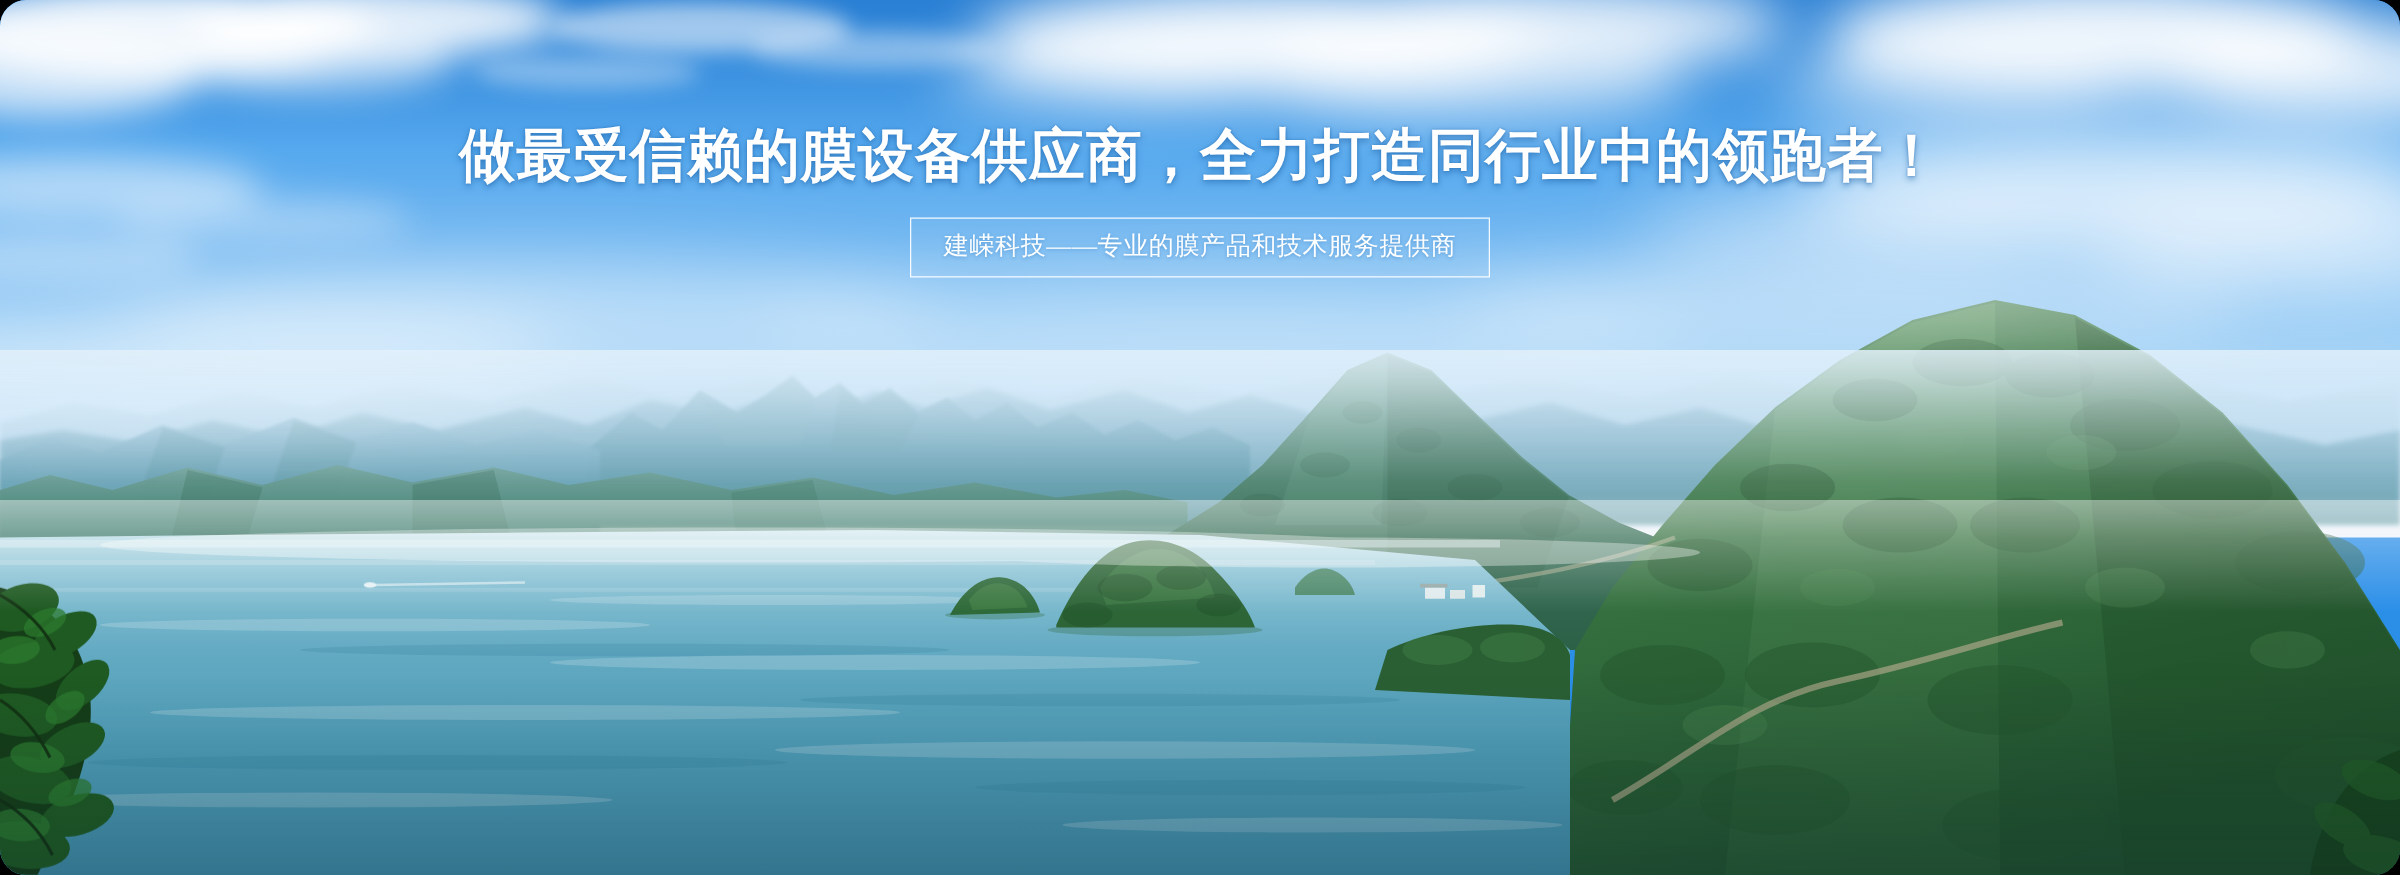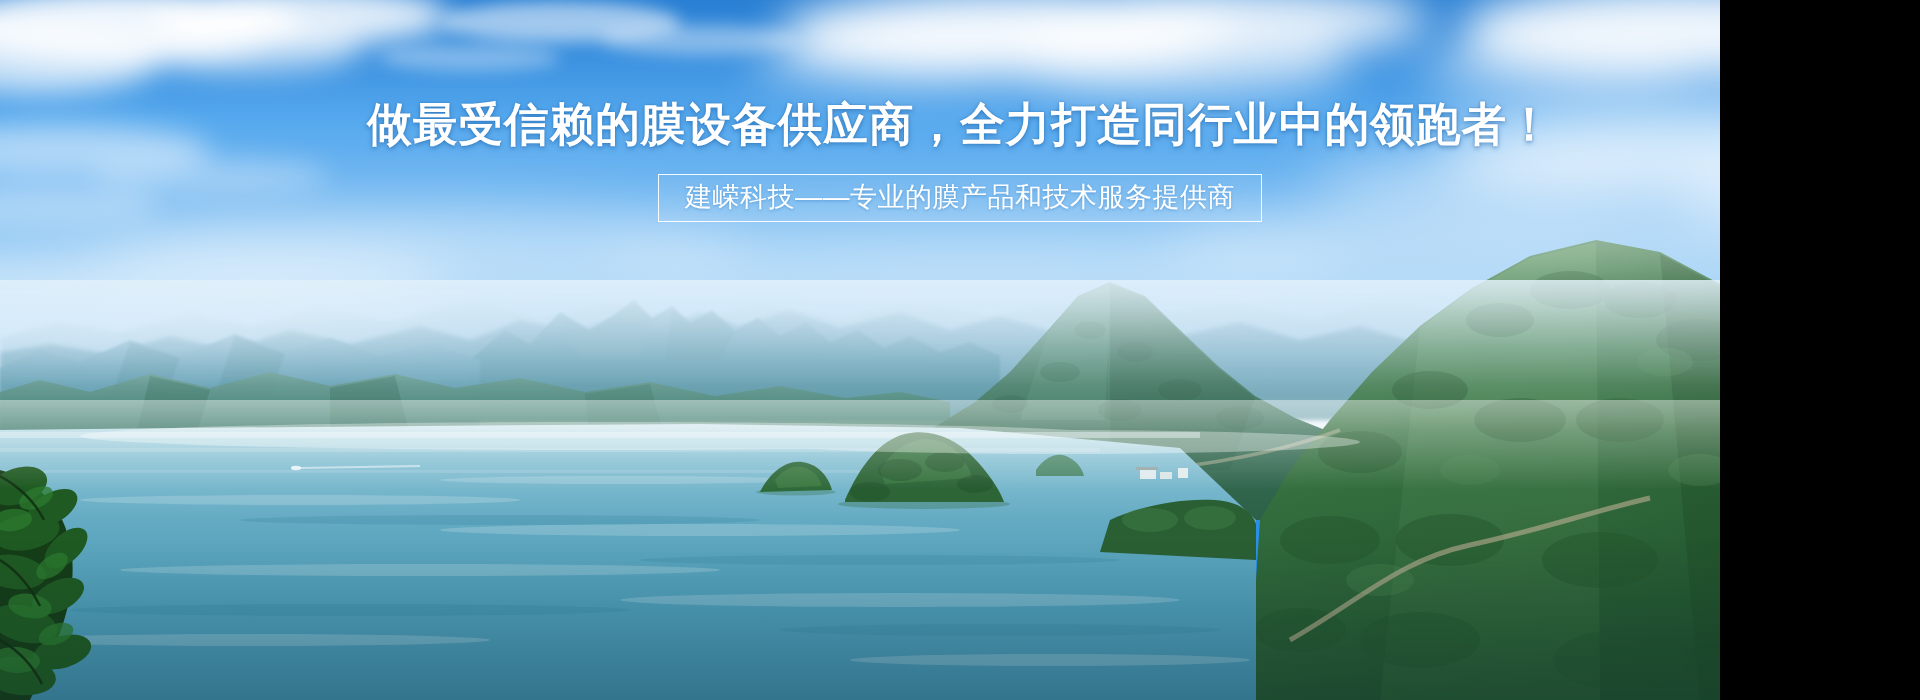--- a/index.html
+++ b/index.html
@@ -1,21 +1,22 @@
 <!DOCTYPE html>
 <html><head>
 <meta charset="utf-8">
 <style>
   * { margin:0; padding:0; box-sizing:border-box; }
   html,body { width:1920px; height:700px; overflow:hidden; background:#000; }
   body { font-family:"Liberation Sans","DejaVu Sans",sans-serif; }
 
   #banner {
-    position:relative; width:1720px; height:700px; overflow:hidden;
+    position:relative; width:1920px; height:700px; overflow:hidden;
     background:#2b8fe8;
+    border-radius:21px;
   }
 
   
   .sky {
     position:absolute; left:0; top:0; width:1920px; height:430px;
     background:linear-gradient(to bottom,
       #3f9bea 0%, #4ba2ec 14%, #56a9ee 28%,
       #6fb6f1 44%, #8cc6f4 58%, #aad6f7 70%,
       #c6e3f9 80%, #dbecfa 88%, #e9f2fa 95%, #eff5fb 100%);
   }
@@ -42,24 +43,25 @@
     margin-top:26px;
     font-size:21px; line-height:30px; color:#ffffff; font-weight:400;
     letter-spacing:.4px; white-space:nowrap;
     text-shadow:0 1px 4px rgba(40,110,180,.5);
     pointer-events:auto;
   }
   .tagbox {
     margin-top:22px;
     border:1px solid rgba(255,255,255,.92);
     padding:9px 26px 11px 26px;
-    font-size:27px; line-height:26px; color:#ffffff; letter-spacing:.5px;
+    font-size:20px; line-height:26px; color:#ffffff; letter-spacing:.5px;
     white-space:nowrap; background:rgba(255,255,255,.05);
     text-shadow:0 1px 3px rgba(40,110,180,.45);
     pointer-events:auto;
+    font-family:Liberation Serif, serif;
   }
   #scene { position:absolute; left:0; top:0; width:1920px; height:700px; }
 
   .haze {
     position:absolute; left:0; top:280px; width:1920px; height:150px;
     background:linear-gradient(to bottom, rgba(226,240,250,.85), rgba(226,240,250,.15) 70%, rgba(226,240,250,0));
     z-index:18; pointer-events:none;
   }
   .water-sheen {
     position:absolute; left:0; top:400px; width:1920px; height:90px;

